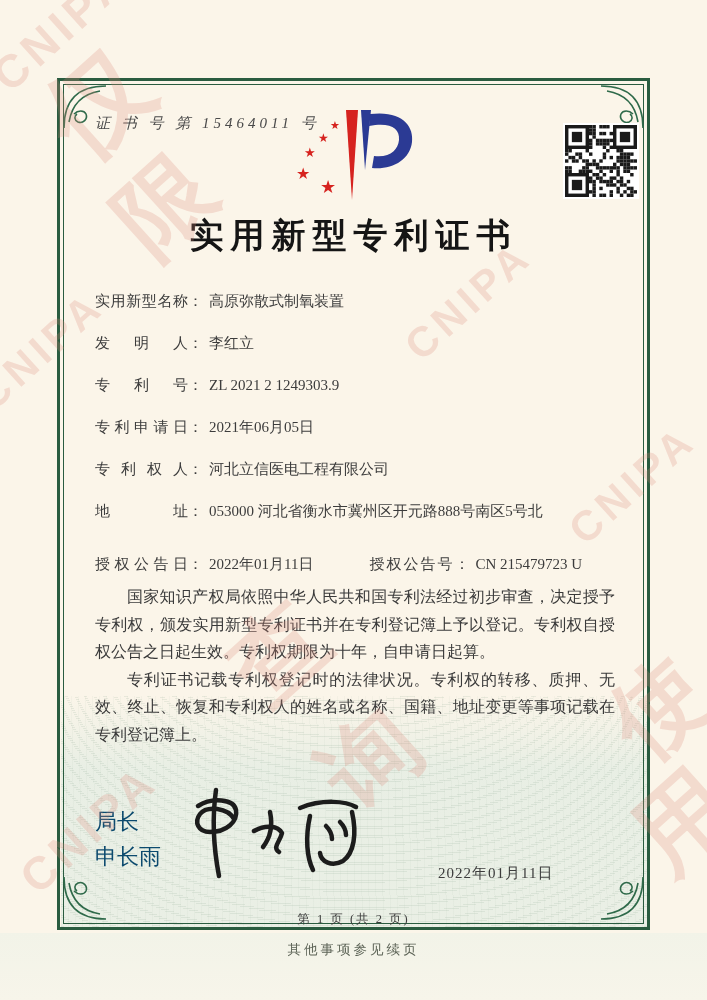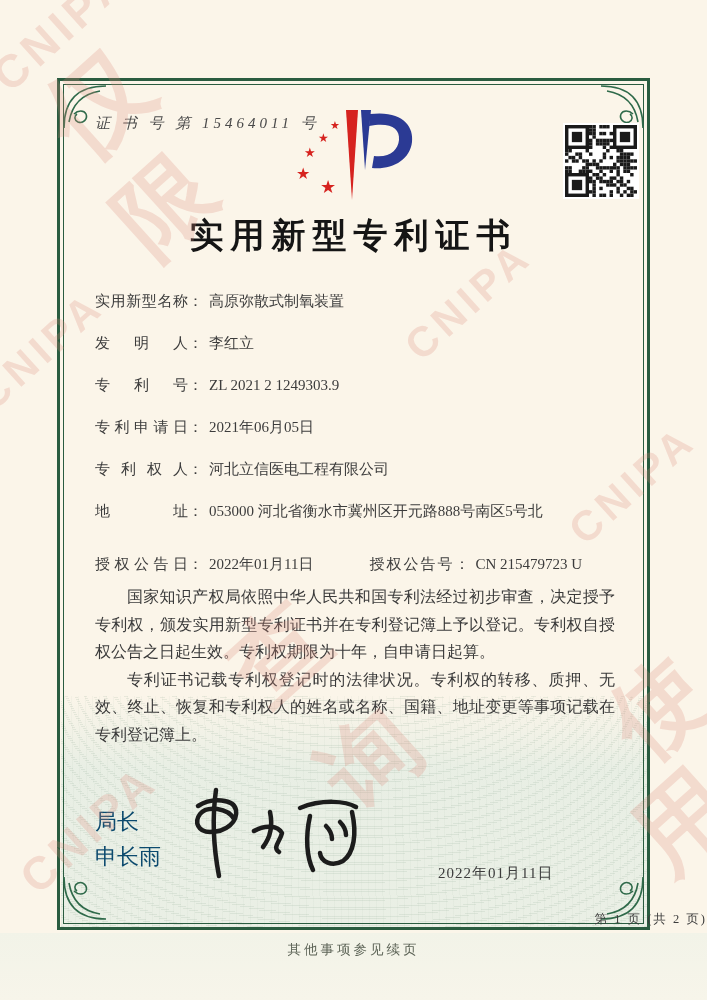--- a/index.html
+++ b/index.html
@@ -43,21 +43,21 @@
   .grant-row{display:flex;line-height:23px;}
   .grant-b{margin-left:56px;}
 
   .paras{position:absolute;left:95px;top:583px;width:520px;font-size:16px;
     line-height:27.5px;text-align:justify;color:#3a3a3a;}
   .paras p{margin:0;text-indent:2em;}
 
   .signer{position:absolute;left:95px;top:804px;font-size:22px;line-height:35px;color:#0c4a6e;}
   .signature{position:absolute;left:182px;top:776px;}
   .issue-date{position:absolute;left:438px;top:864px;font-size:15px;letter-spacing:1px;}
-  .page-info{position:absolute;left:0;top:911px;width:100%;text-align:right;
+  .page-info{position:absolute;left:0;top:911px;width:100%;text-align:center;
     font-size:12.5px;letter-spacing:2px;color:#3c3c3c;}
   .footer-note{position:absolute;left:0;top:941px;width:100%;text-align:center;
     font-size:13.5px;letter-spacing:3px;color:#5c6356;z-index:4;}
 </style>
 </head>
 <body>
 
 <div class="page">
 
   <div class="guilloche"></div>

